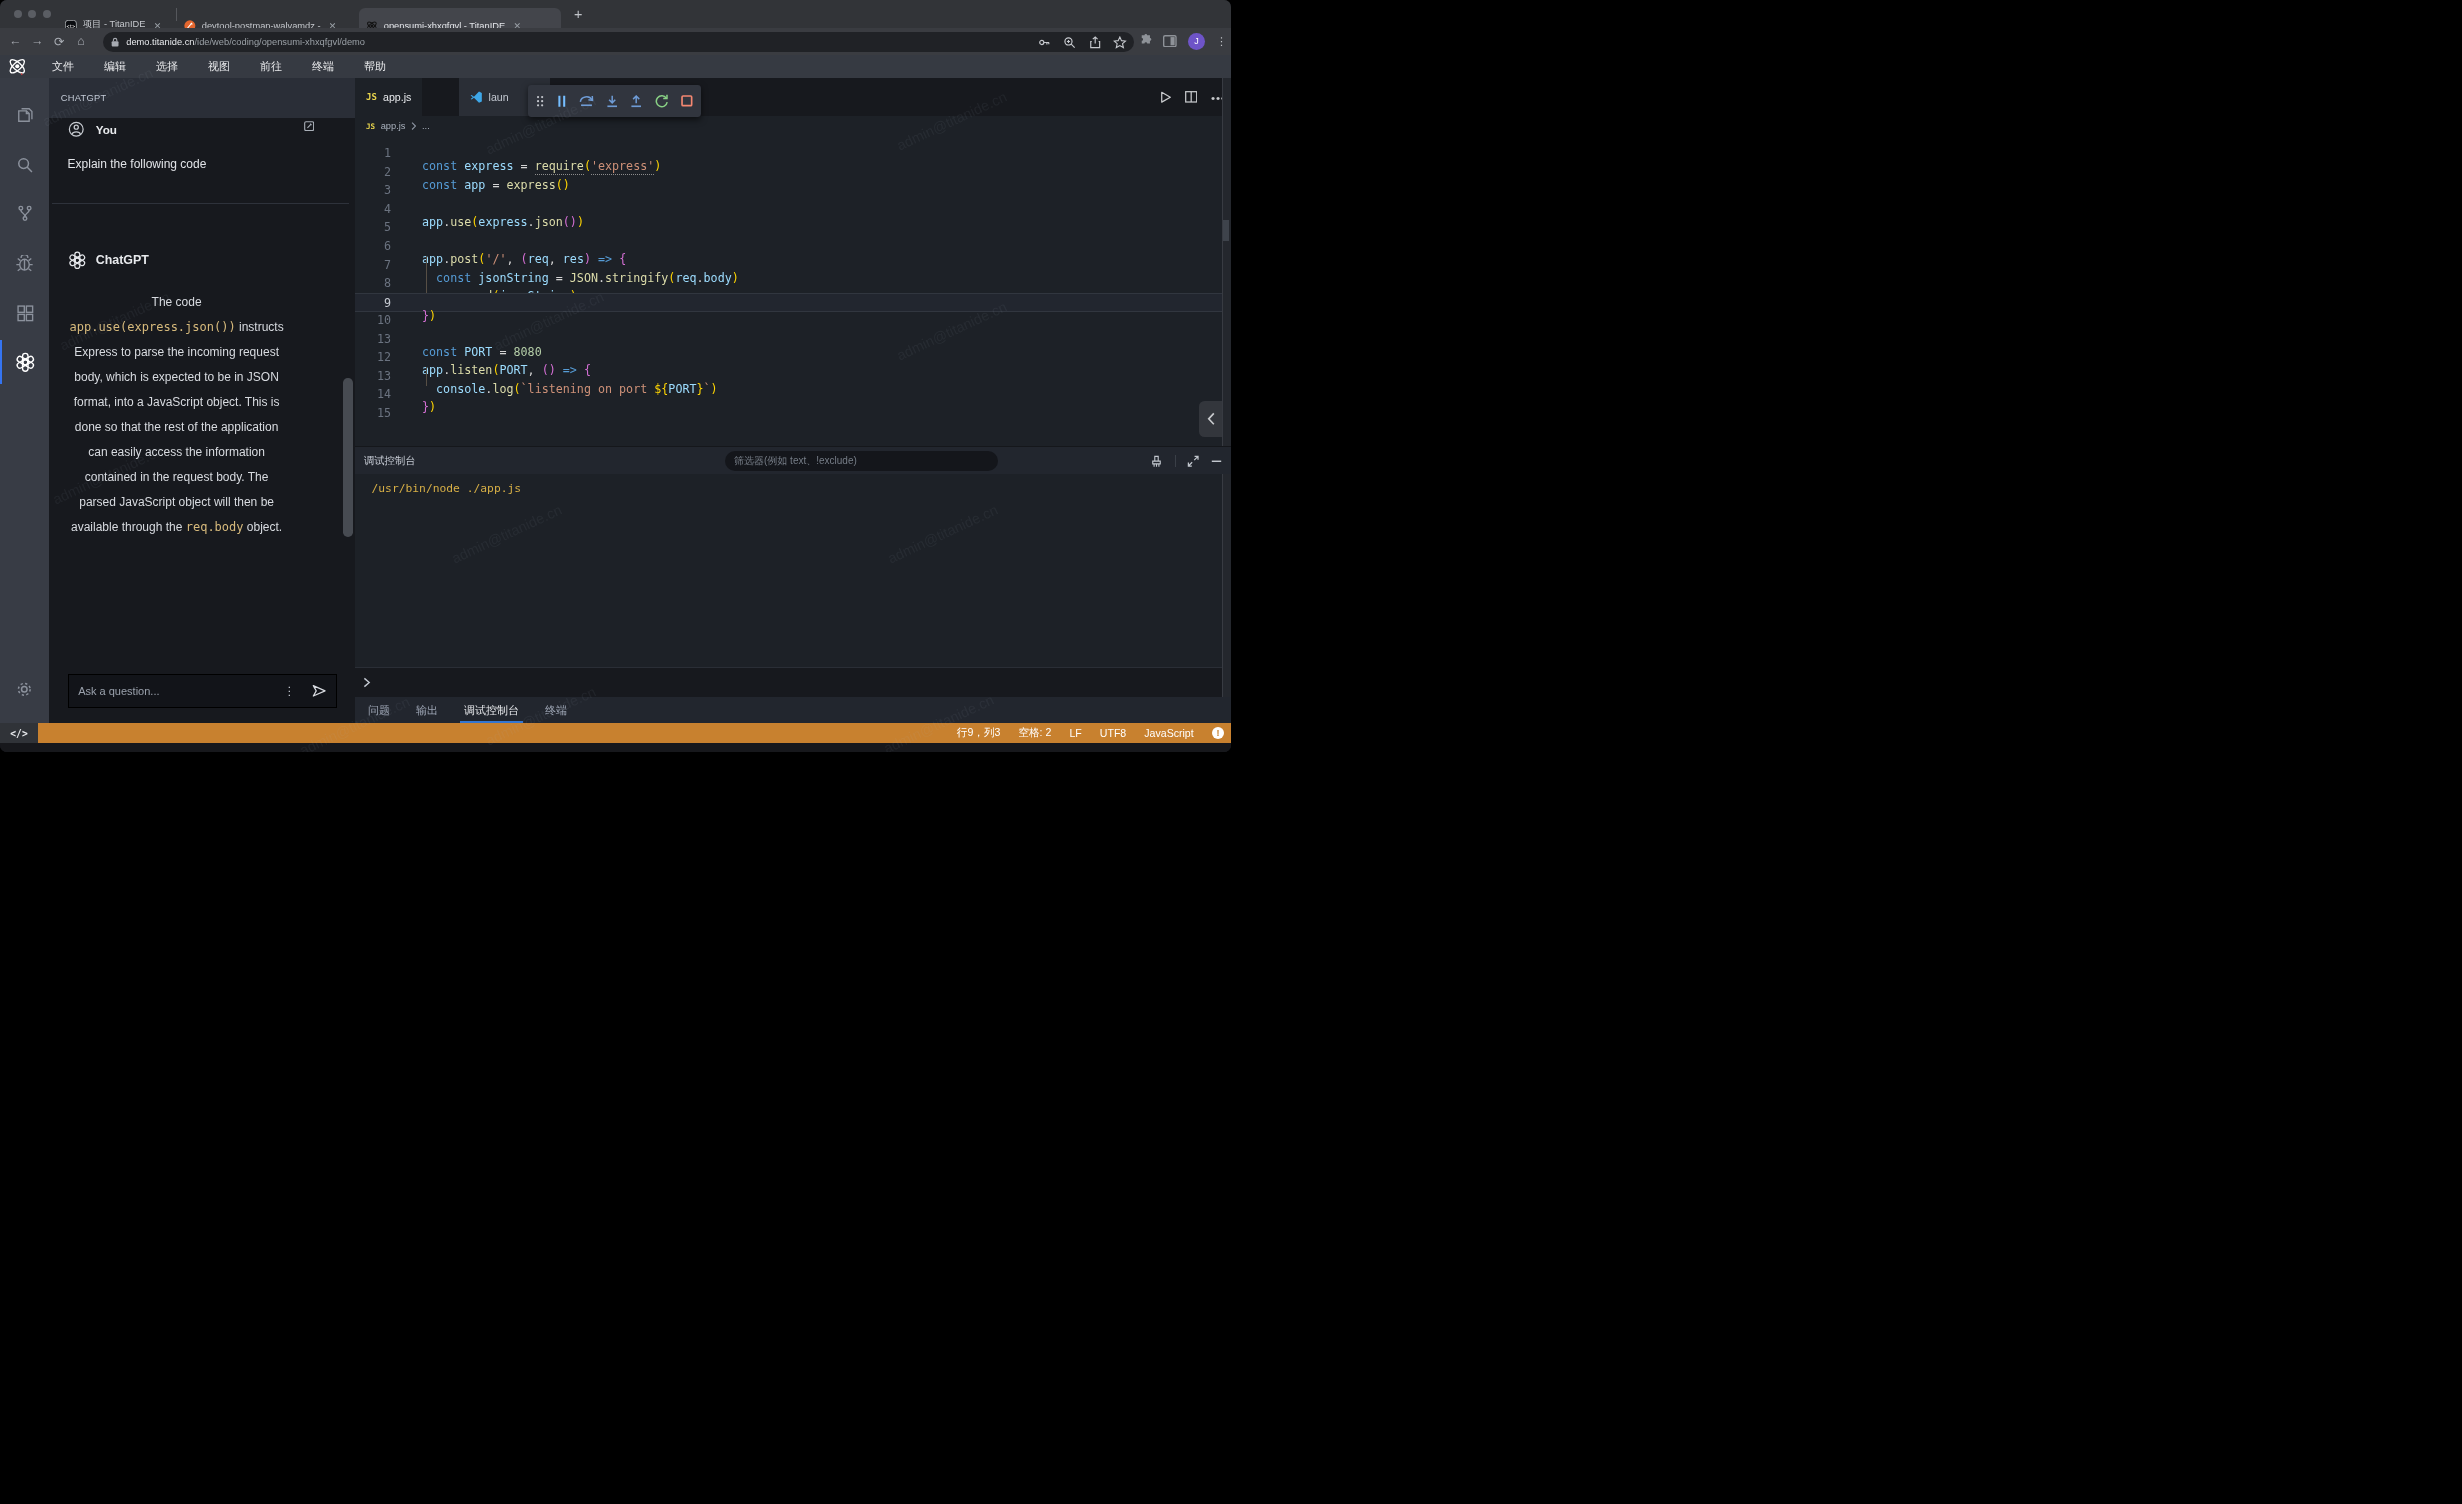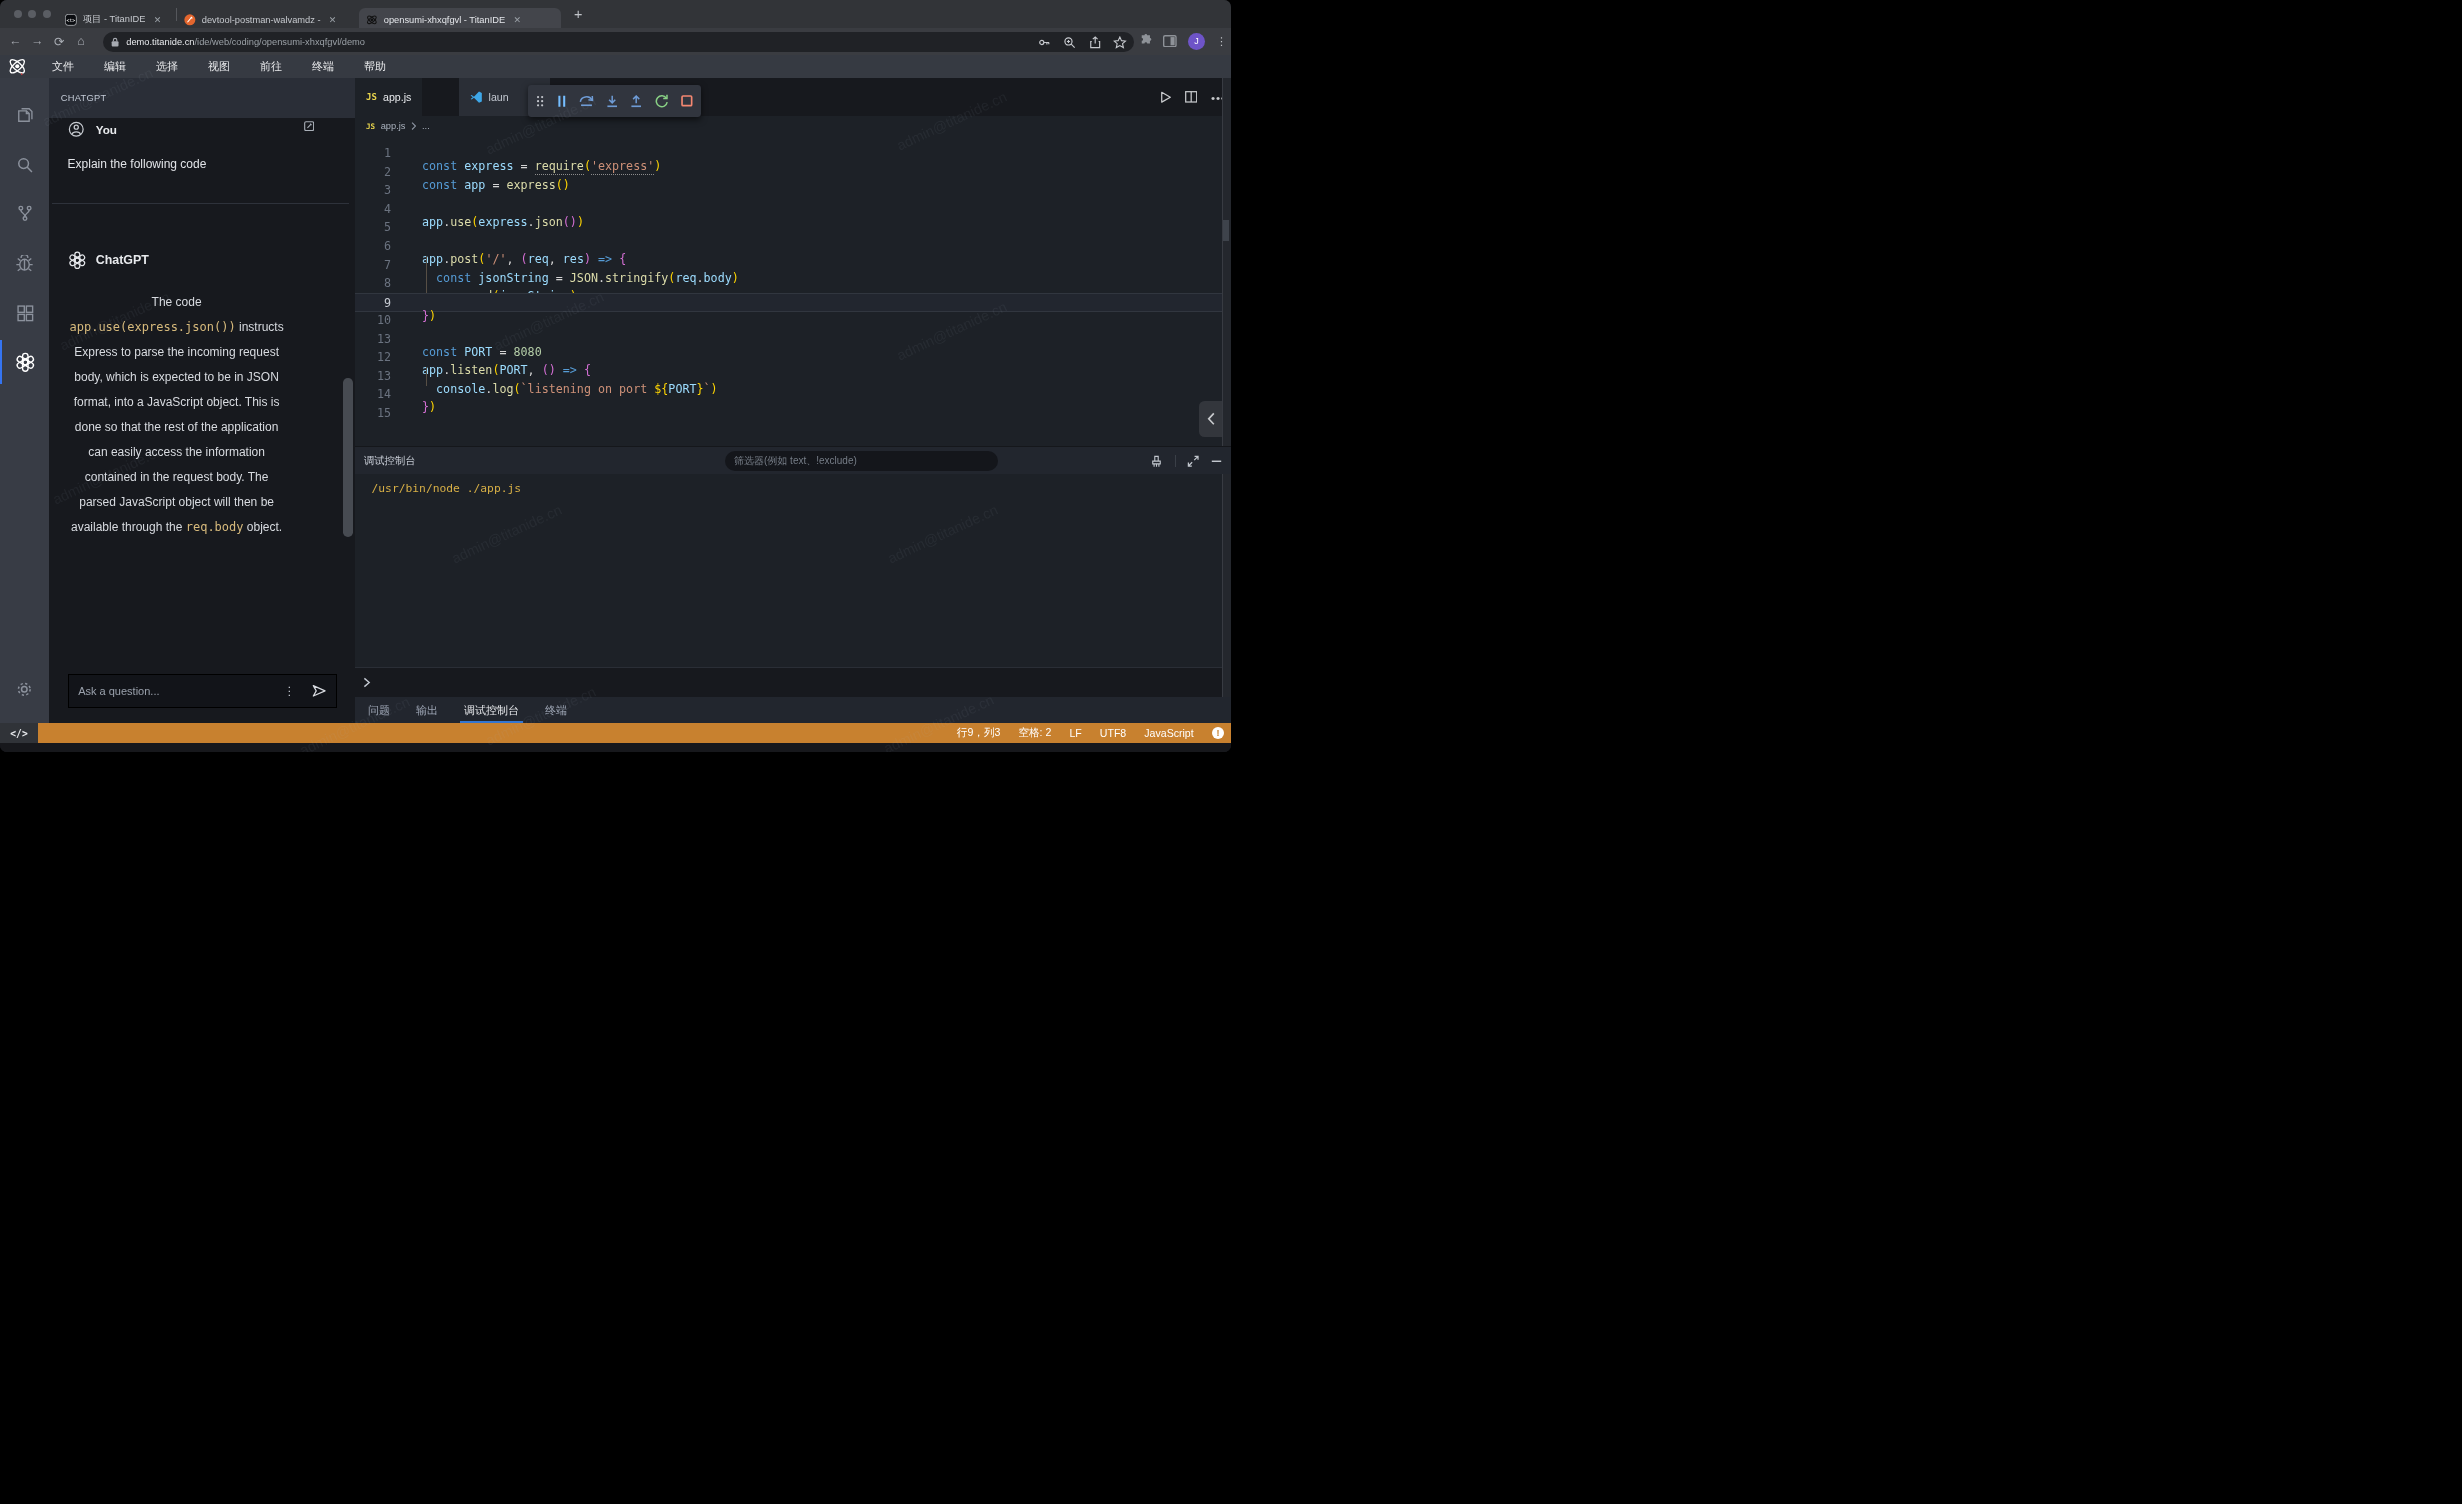--- a/index.html
+++ b/index.html
@@ -4,21 +4,21 @@
 <style>
   * { margin:0; padding:0; box-sizing:border-box; }
   html,body { background:#000; }
   body { font-family:"Liberation Sans", sans-serif; }
   .win { position:relative; width:1231px; height:752px; background:#1D2127; border-radius:6.9px; overflow:hidden; }
   .abs { position:absolute; }
 
   
   .tabstrip { left:0; top:0; width:1231px; height:27.5px; background:#323438; }
   .tl { width:8.2px; height:8.2px; border-radius:50%; background:#5A5D63; position:absolute; top:10.3px; }
-  .btab { position:absolute; top:8px; height:23.4px; border-radius:6.2px 6.2px 0 0; display:flex; align-items:center; padding:0 6.9px; color:#C6C9CE; font-size:9.3px; }
+  .btab { position:absolute; top:8px; height:23.4px; border-radius:6.2px 6.2px 0 0; display:flex; align-items:flex-end; padding:0 6.9px; color:#C6C9CE; font-size:9.3px; }
   .btab.active { background:#43454B; color:#E4E6EA; }
   .btab .fav { width:11.7px; height:11.7px; margin-right:6.2px; flex:0 0 auto; }
   .btab .ttl { white-space:nowrap; overflow:hidden; max-width:137px; }
   .btab .x { margin-left:8.2px; color:#9AA0A6; font-size:9px; }
   .tabdiv { position:absolute; top:8.2px; width:0.7px; height:12.4px; background:#55575C; }
   .newtab { position:absolute; top:6.2px; color:#C0C3C8; font-size:14.4px; font-weight:300; }
   .toolbar { left:0; top:27.5px; width:1231px; height:27.5px; background:#3A3C41; display:flex; align-items:center; }
   .navic { color:#A7ABB2; font-size:12.4px; width:22px; text-align:center; }
   .urlpill { position:absolute; left:103px; top:32px; width:1031px; height:20px; background:#202226; border-radius:10.3px; display:flex; align-items:center; padding:0 8.2px; }
   .urlhost { color:#E8EAED; font-size:9.3px; }

